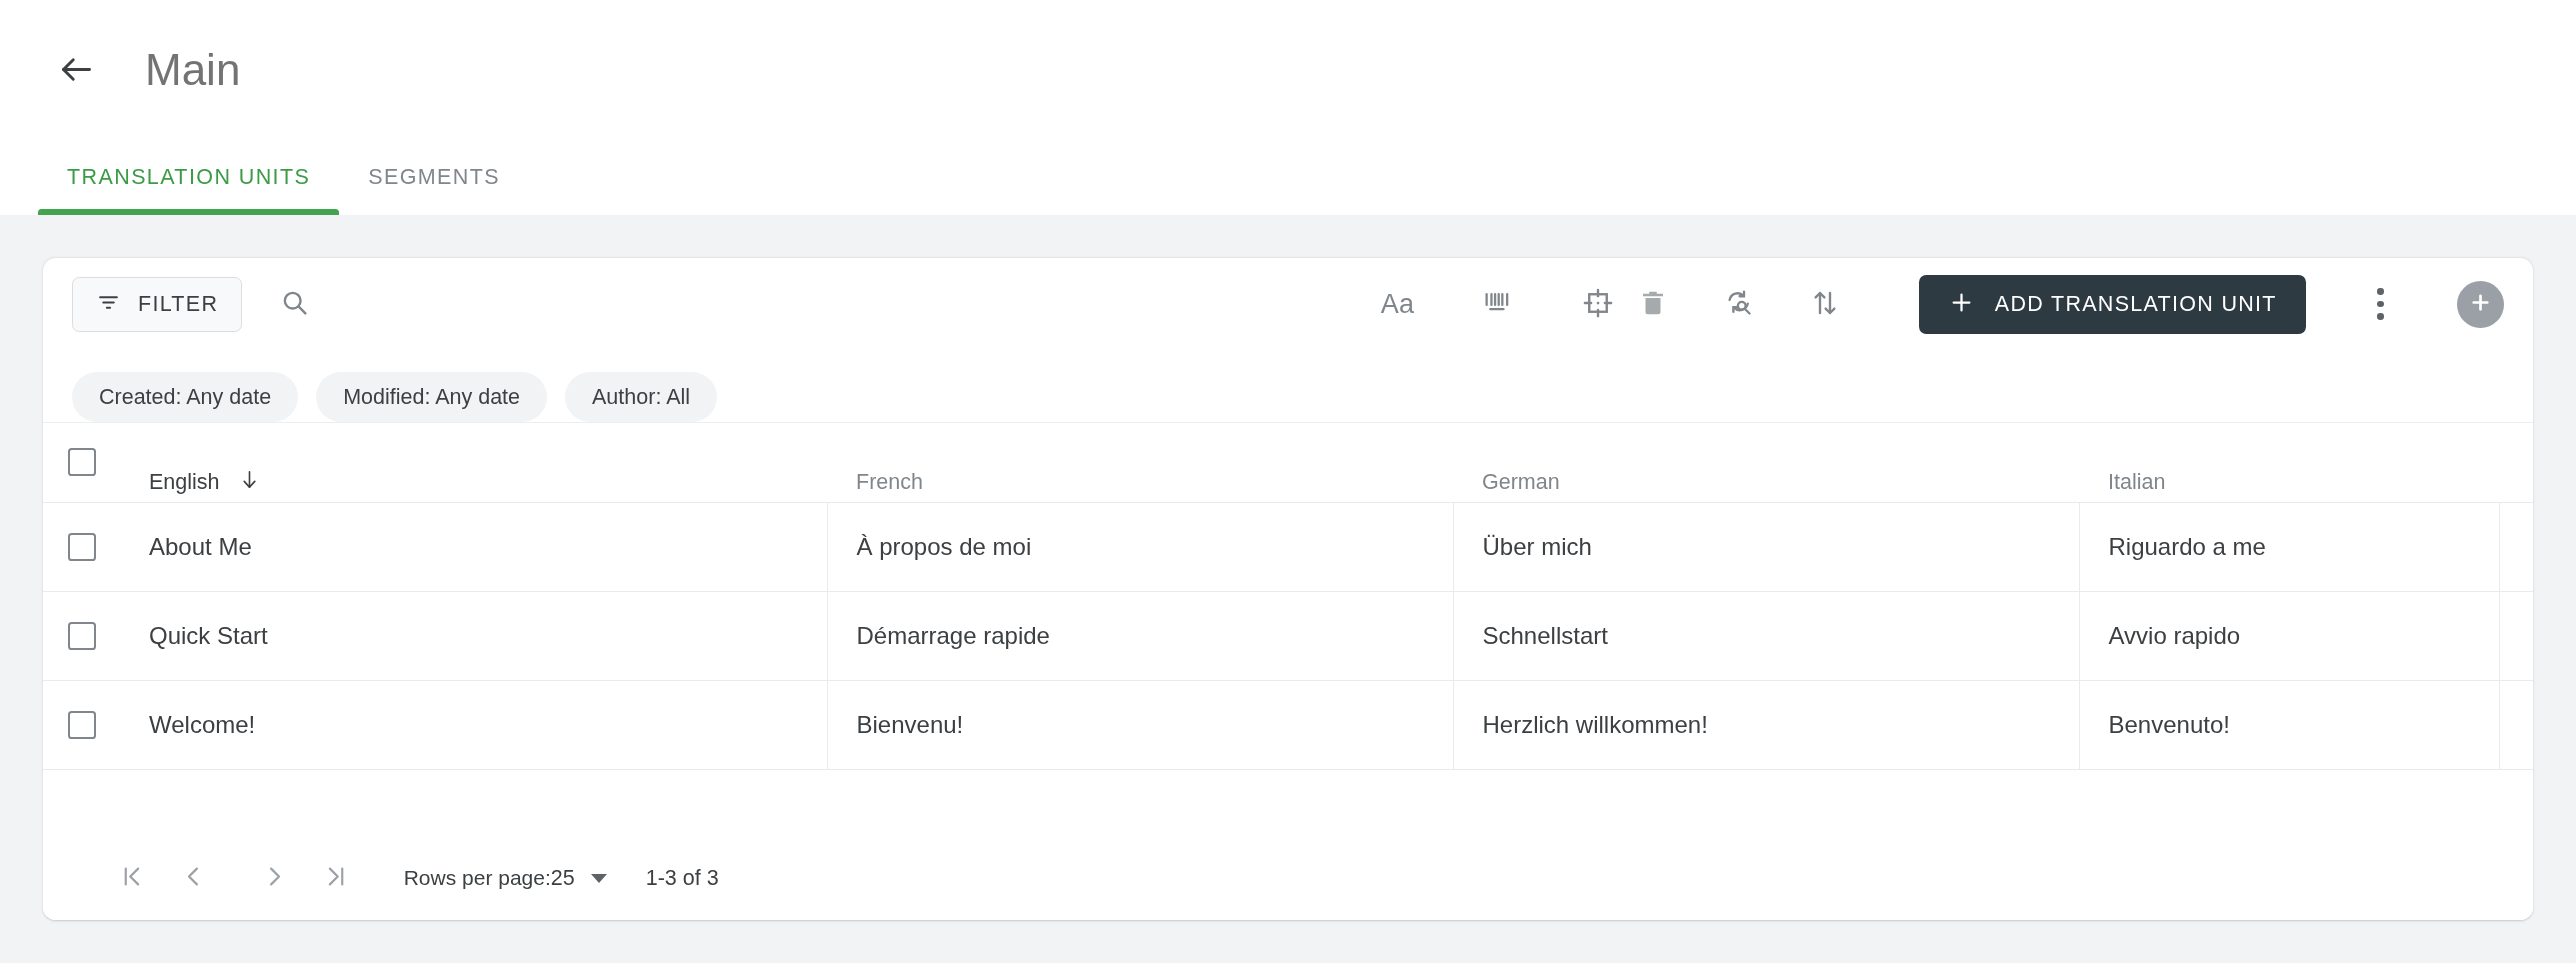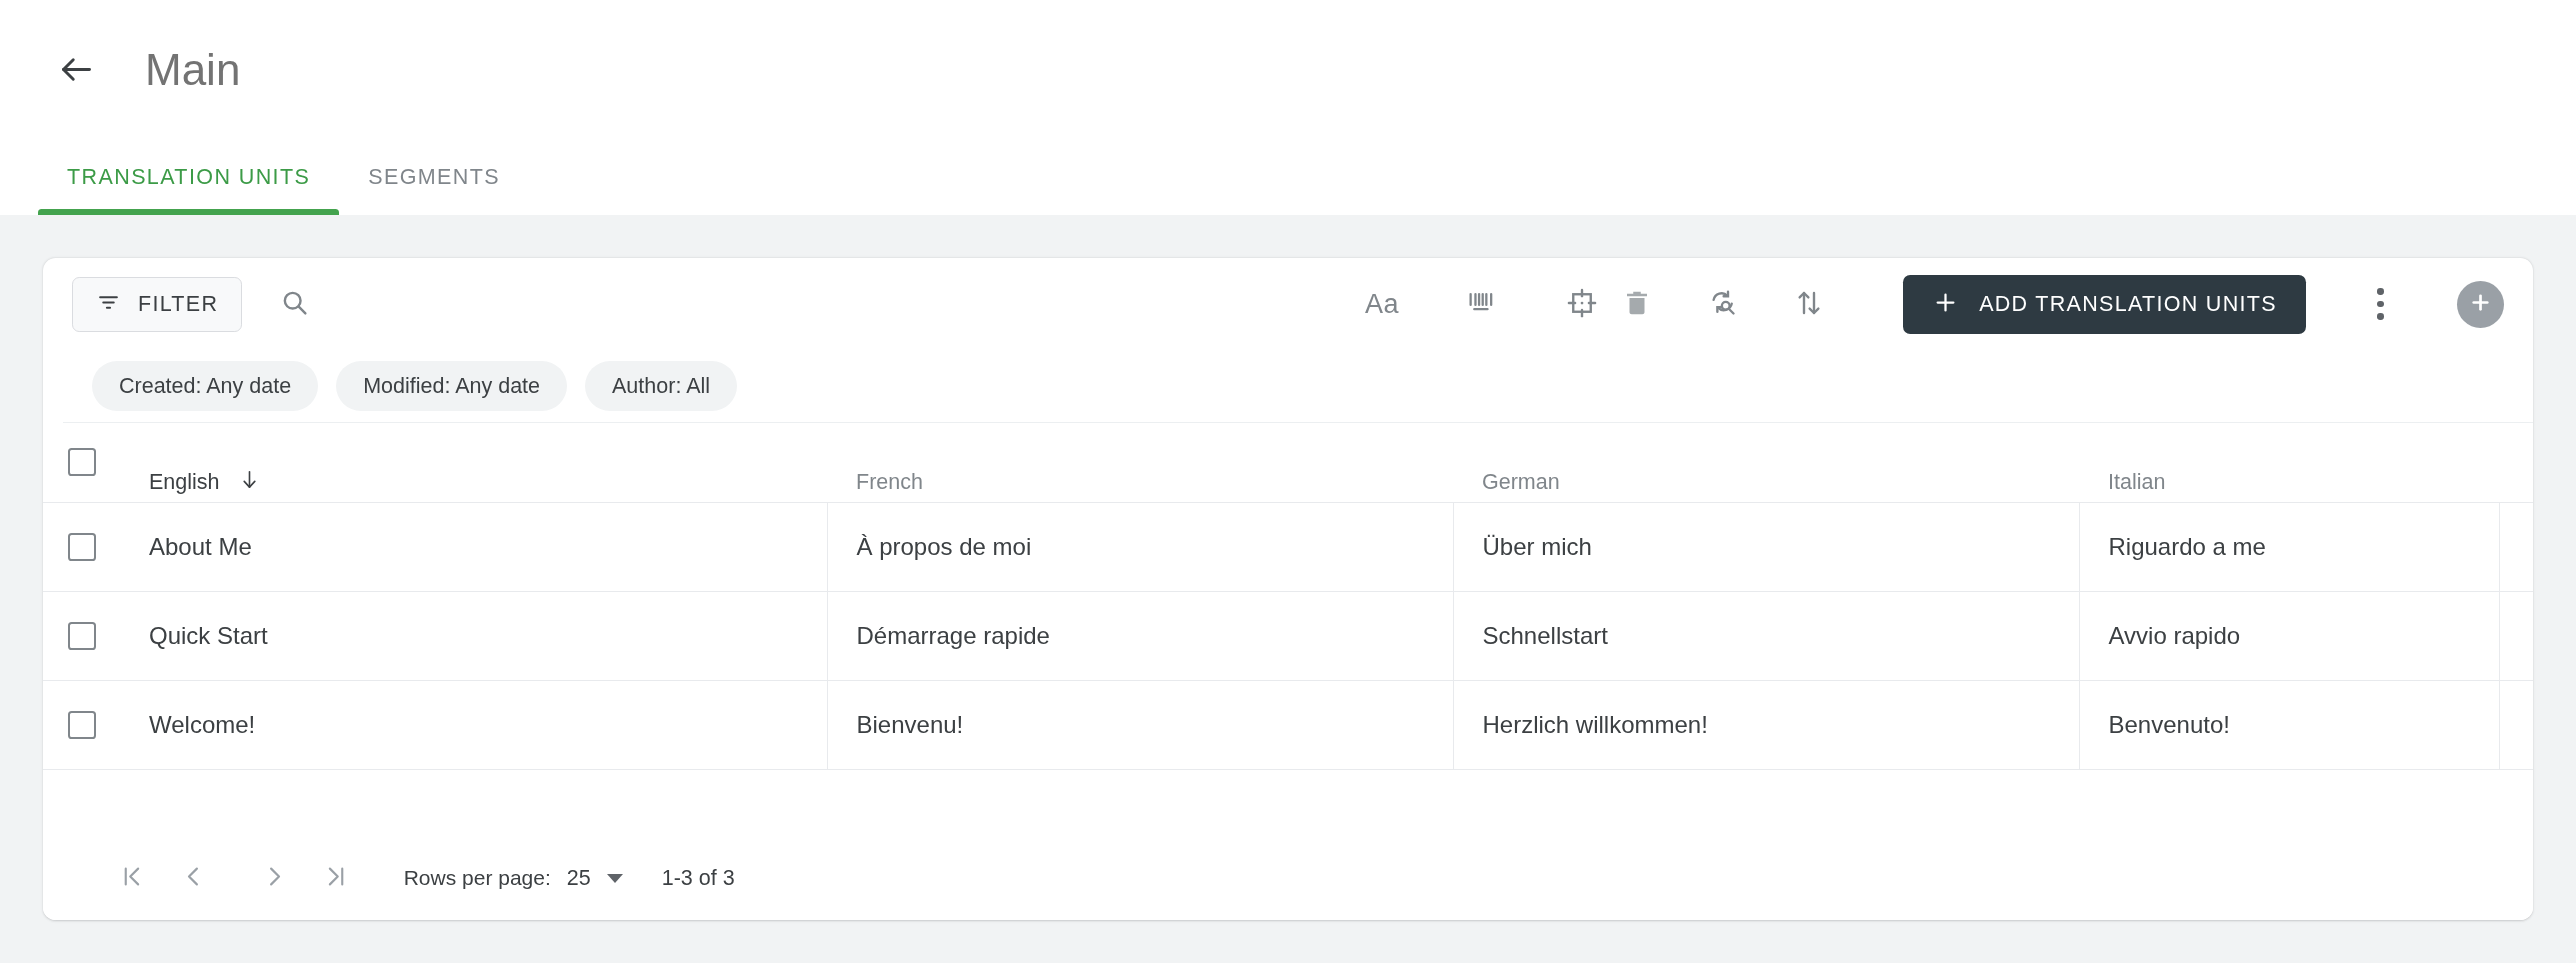--- a/index.html
+++ b/index.html
@@ -187,27 +187,26 @@
     border-radius: 50%;
     background: #9aa0a6;
     display: flex; align-items: center; justify-content: center;
     cursor: pointer; margin-left: 21.5px;
     flex: 0 0 auto;
   }
 
   
   .chips-row {
     display: flex;
-    align-items: center;
+    align-items: flex-end;
     gap: 18px;
     padding: 0 29px;
     height: 73px;
     border-bottom: 0.9px solid #eceff1;
     flex: 0 0 auto;
-    margin-left: 20px;
   }
   .chip {
     height: 50px;
     background: #f1f3f4;
     border-radius: 25px;
     display: flex;
     align-items: center;
     padding: 0 27px;
     font-size: 21.5px;
     color: #3c4043;
@@ -290,21 +289,20 @@
     flex: 0 0 auto;
   }
   .rows-label {
     font-size: 21px;
     color: #3c4043;
     margin-left: 38px;
   }
   .rows-value {
     font-size: 21.5px;
     color: #3c4043;
-    margin-left: 16px;
   }
   .rows-caret {
     margin-left: 16px;
     width: 0; height: 0;
     border-left: 8px solid transparent;
     border-right: 8px solid transparent;
     border-top: 9px solid #5f6368;
     cursor: pointer;
   }
   .range-label {
@@ -425,21 +423,21 @@
           </span>
         </div>
 
         <button class="add-tu-btn">
           <span>
             <svg width="27" height="27" viewBox="0 0 24 24" fill="none" stroke="#ffffff" stroke-width="2" stroke-linecap="round">
               <line x1="12" y1="5" x2="12" y2="19"></line>
               <line x1="5" y1="12" x2="19" y2="12"></line>
             </svg>
           </span>
-          <span class="add-tu-label">ADD TRANSLATION UNITS</span>
+          <span class="add-tu-label">ADD TRANSLATION UNIT</span>
         </button>
 
         <div class="kebab">
           <i></i>
           <i></i>
           <i></i>
         </div>
 
         <div class="fab-small">
           <span>

